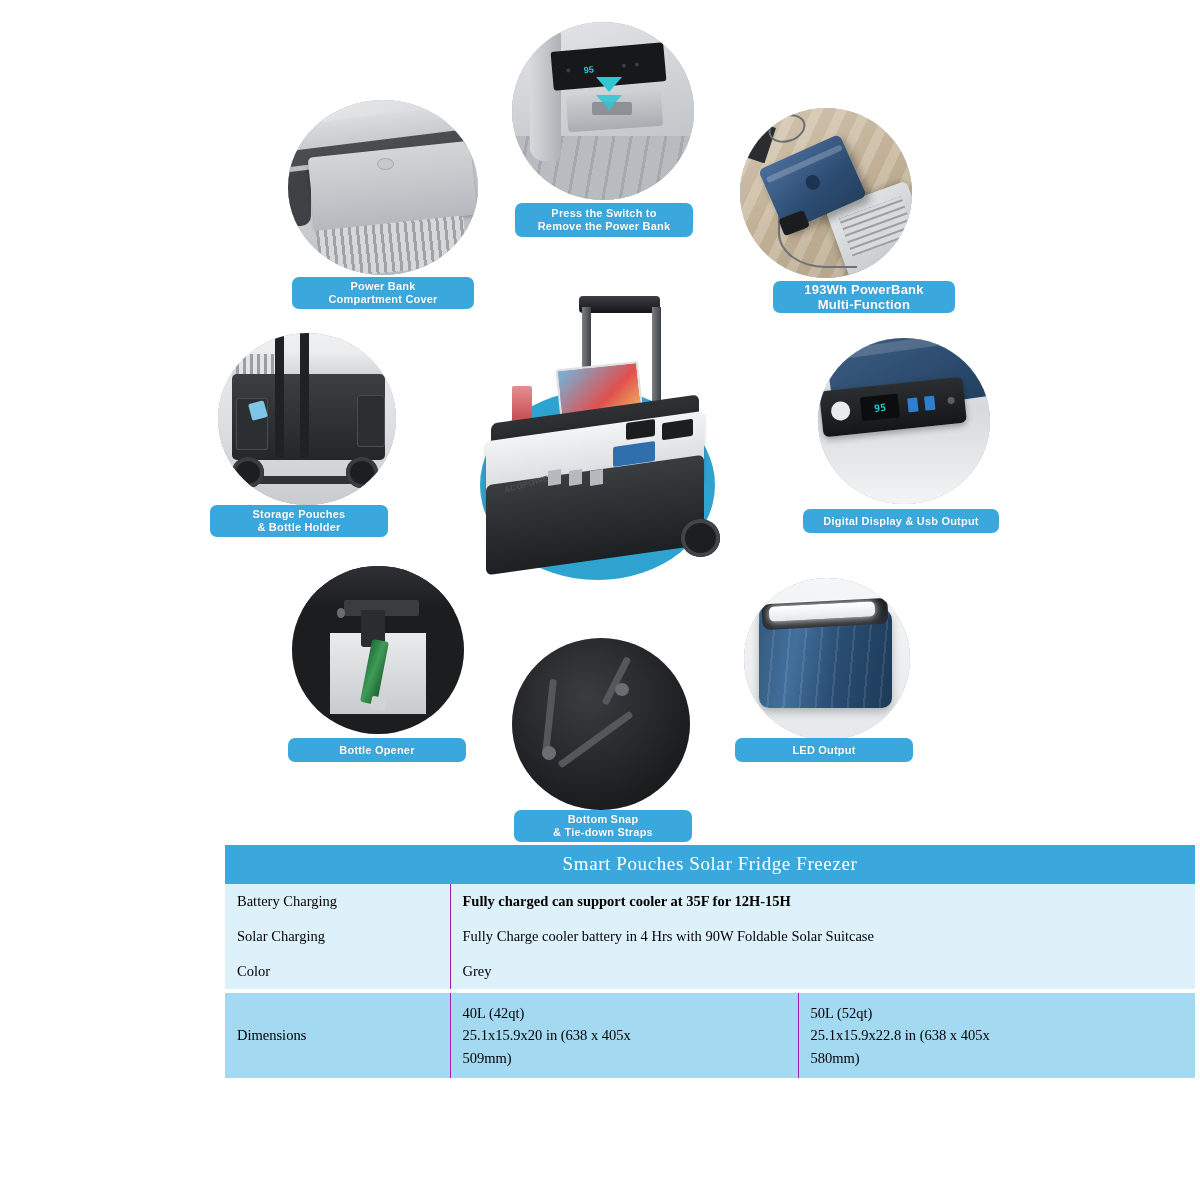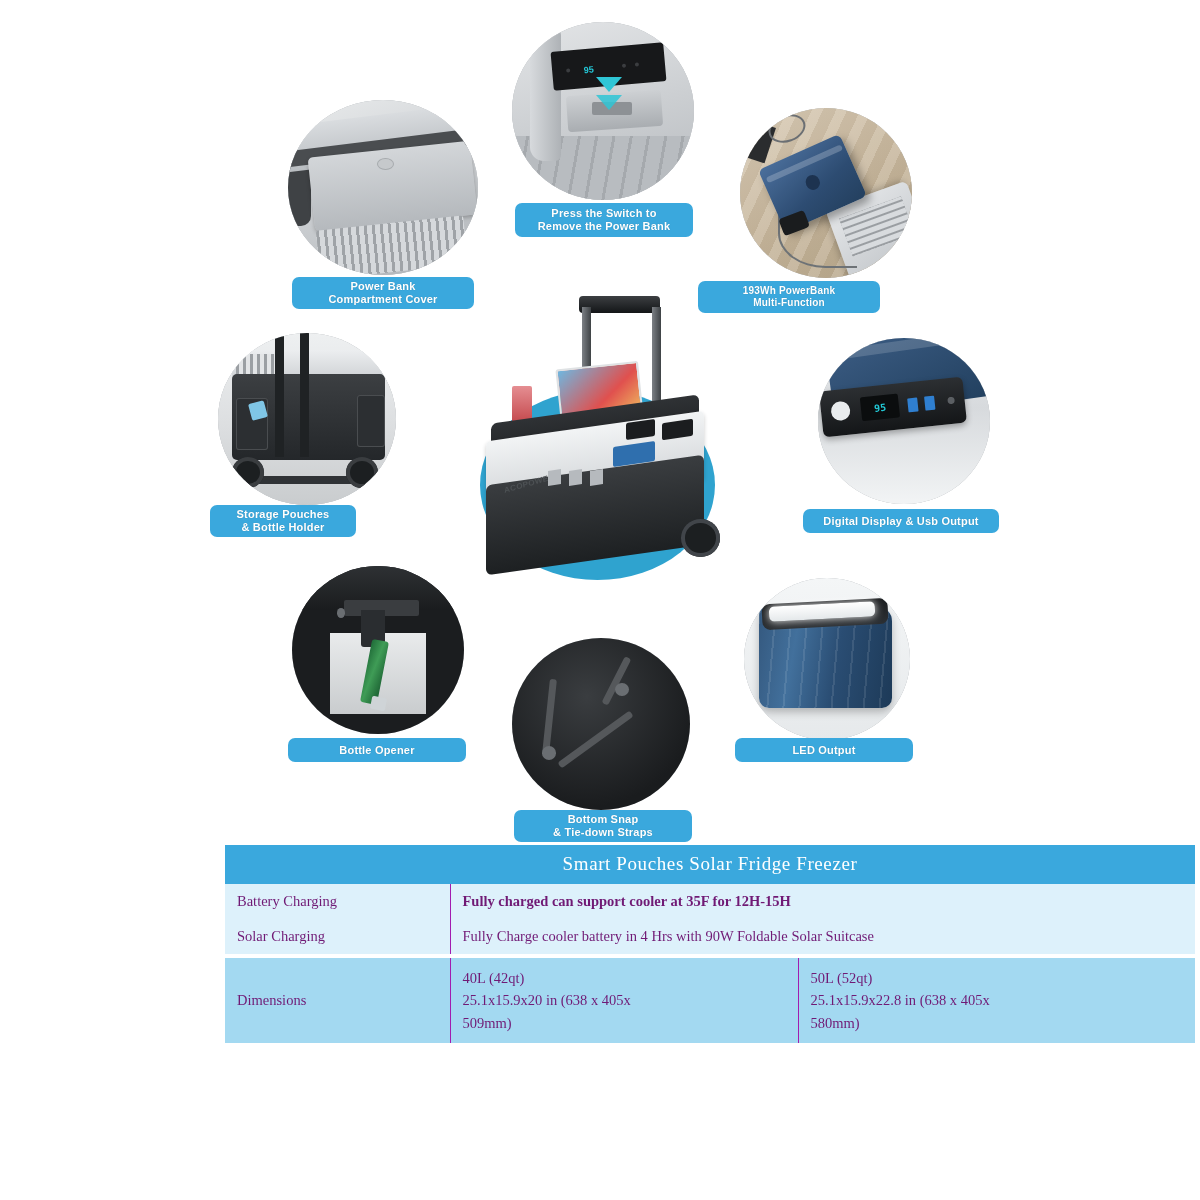--- a/index.html
+++ b/index.html
@@ -220,21 +220,21 @@
     background: #3aa8dd;
     color: #ffffff;
     font-size: 19px;
     font-weight: normal;
     letter-spacing: .6px;
     padding: 8px 0 9px;
     text-align: center;
   }
   #spec-table td {
     font-size: 14.5px;
-    color: #701a75;
+    color: #000000;
     padding: 9px 12px;
     vertical-align: middle;
     border: none;
   }
   #spec-table td.lbl { width: 225px; }
   #spec-table tr.band td { background: #a3d9f1; }
   #spec-table tr.plain td { background: #ddf1fb; }
   #spec-table td.bold { font-weight: bold; }
   #spec-table td.divider { border-left: 1px solid #a21caf; }
   #spec-table tr.sep td { height: 4px; padding: 0; background:#ffffff; }
@@ -299,21 +299,21 @@
             <div class="keys"></div>
           </div>
         <div class="cord"></div>
         <div class="pb">
           <div class="stripe"></div>
           <div class="logo"></div>
           <div class="edge"></div>
         </div>
       </div>
     </div>
-    <div class="label" style="left:698px; top:281px; width:182px; height:32px; font-size:10px;">
+    <div class="label" style="left:773px; top:281px; width:182px; height:32px; font-size:13px;">
       <span>
         <span>193Wh PowerBank</span><br>
         <span>Multi-Function</span>
       </span>
     </div>
   </div>
 
   <div class="feature">
     <div class="circle ring" style="left:218px; top:333px; width:178px; height:172px;">
       <div class="art-pouch">
@@ -323,21 +323,21 @@
         <div class="bar1"></div>
         <div class="bar2"></div>
         <div class="pouchL"></div>
         <div class="tag"></div>
         <div class="pouchR"></div>
         <div class="axle"></div>
         <div class="wheelL"></div>
         <div class="wheelR"></div>
       </div>
     </div>
-    <div class="label" style="left:210px; top:505px; width:146px; height:32px; font-size:11px;">
+    <div class="label" style="left:210px; top:505px; width:178px; height:32px; font-size:11px;">
       <span>
         <span>Storage Pouches</span><br>
         <span>&amp; Bottle Holder</span>
       </span>
     </div>
   </div>
 
   <div class="feature">
     <div class="circle ring" style="left:818px; top:338px; width:172px; height:166px;">
       <div class="art-disp">
@@ -436,20 +436,24 @@
       </tr>
     </thead>
     <tbody>
       <tr class="plain">
         <td class="lbl">Battery Charging</td>
         <td class="bold divider" colspan="2">Fully charged can support cooler at 35F for 12H-15H</td>
       </tr>
       <tr class="plain">
         <td class="lbl">Solar Charging</td>
         <td class="divider" colspan="2">Fully Charge cooler battery in 4 Hrs with 90W Foldable Solar Suitcase</td>
+      </tr>
+      <tr class="plain">
+        <td class="lbl">Color</td>
+        <td class="divider" colspan="2">Grey</td>
       </tr>
       <tr class="sep">
           <td colspan="3"></td>
         </tr>
       <tr class="band">
         <td class="lbl">Dimensions</td>
         <td class="dimcell divider" style="width:348px">
           <div>40L (42qt)</div>
           <div>25.1x15.9x20 in (638 x 405x</div>
           <div>509mm)</div>

